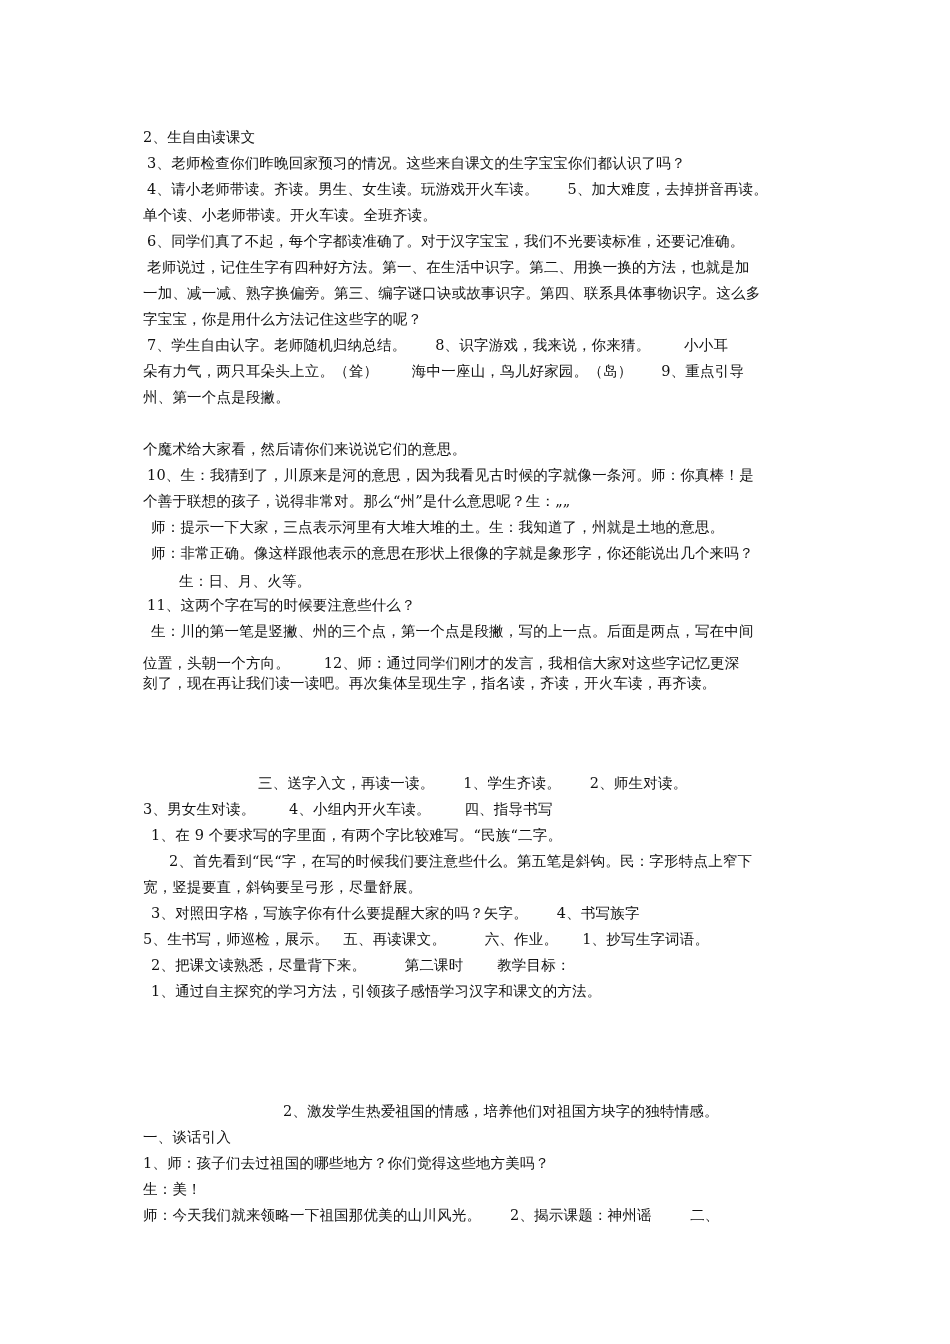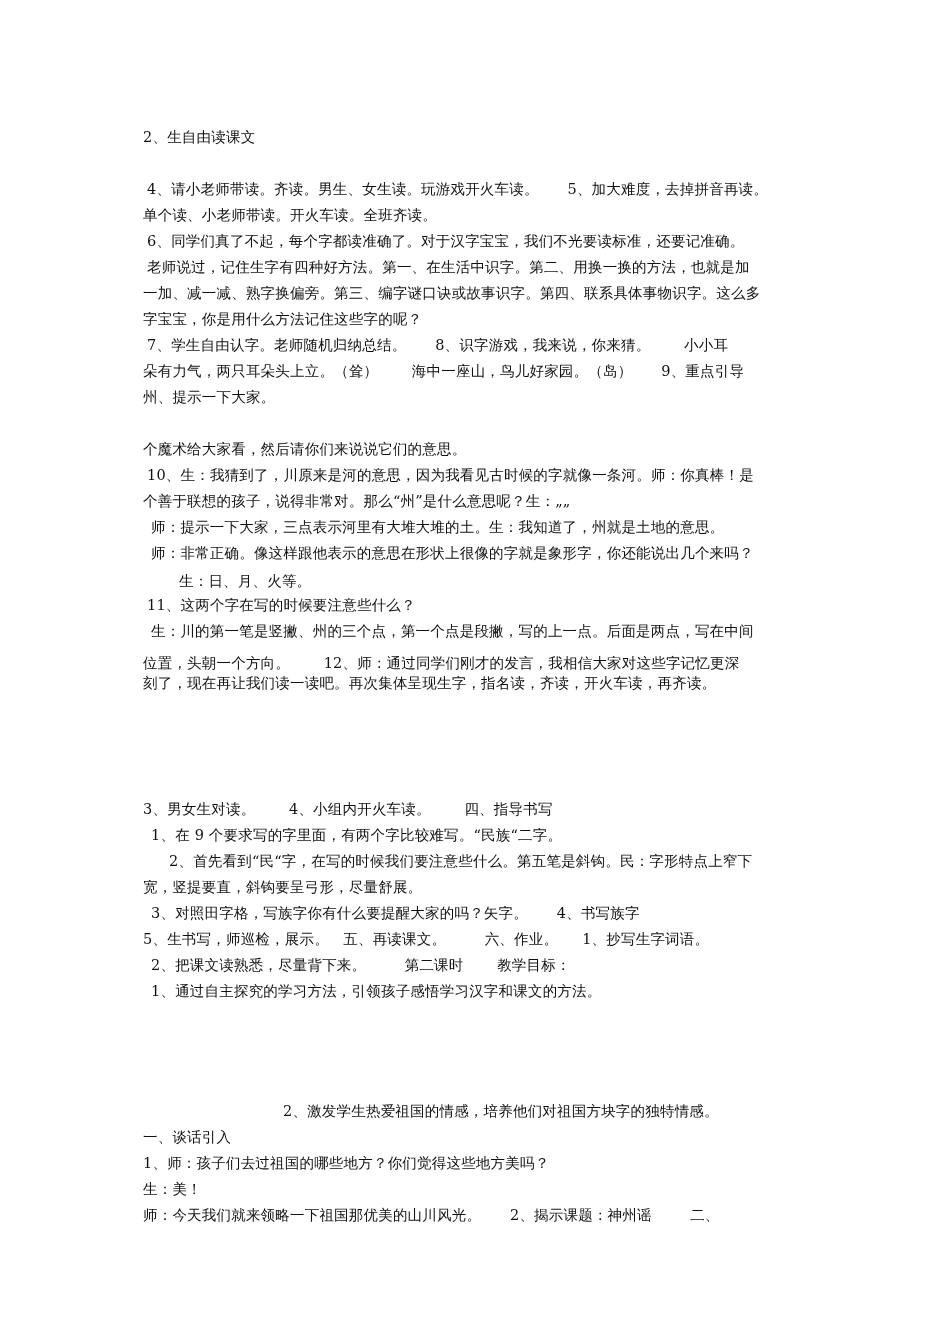--- a/index.html
+++ b/index.html
@@ -7,39 +7,41 @@
          font-family: "DejaVu Serif", "Liberation Serif", serif; color: #111111; }
   .page { position: absolute; left: 0; top: 0; width: 950px; height: 953px; background: #fff; }
   .line { position: absolute; left: 143px; width: 680px; font-size: 14.5px; line-height: 26px;
           white-space: pre; letter-spacing: 0.2px; }
 </style>
 </head>
 <body>
 
 <div class="page" id="page">
     <div class="line" style="top: 124px; left: 143px;">2、生自由读课文</div>
+    <div class="line" style="top: 150px; left: 147px;">3、老师检查你们昨晚回家预习的情况。这些来自课文的生字宝宝你们都认识了吗？</div>
     <div class="line" style="top: 176px; left: 147px;">4、请小老师带读。齐读。男生、女生读。玩游戏开火车读。      5、加大难度，去掉拼音再读。</div>
     <div class="line" style="top: 202px; left: 143px;">单个读、小老师带读。开火车读。全班齐读。</div>
     <div class="line" style="top: 228px; left: 147px;">6、同学们真了不起，每个字都读准确了。对于汉字宝宝，我们不光要读标准，还要记准确。</div>
     <div class="line" style="top: 254px; left: 147px;">老师说过，记住生字有四种好方法。第一、在生活中识字。第二、用换一换的方法，也就是加</div>
     <div class="line" style="top: 280px; left: 143px;">一加、减一减、熟字换偏旁。第三、编字谜口诀或故事识字。第四、联系具体事物识字。这么多</div>
     <div class="line" style="top: 306px; left: 143px;">字宝宝，你是用什么方法记住这些字的呢？</div>
     <div class="line" style="top: 332px; left: 147px;">7、学生自由认字。老师随机归纳总结。      8、识字游戏，我来说，你来猜。       小小耳</div>
     <div class="line" style="top: 358px; left: 143px;">朵有力气，两只耳朵头上立。（耸）       海中一座山，鸟儿好家园。（岛）      9、重点引导</div>
-    <div class="line" style="top: 384px; left: 143px;">州、提示一下大家。</div>
+    <div class="line" style="top: 384px; left: 143px;">州、第一个点是段撇。</div>
     <div class="line" style="top: 436px; left: 143px;">个魔术给大家看，然后请你们来说说它们的意思。</div>
     <div class="line" style="top: 462px; left: 147px;">10、生：我猜到了，川原来是河的意思，因为我看见古时候的字就像一条河。师：你真棒！是</div>
     <div class="line" style="top: 488px; left: 143px;">个善于联想的孩子，说得非常对。那么“州”是什么意思呢？生：„„</div>
     <div class="line" style="top: 514px; left: 151px;">师：提示一下大家，三点表示河里有大堆大堆的土。生：我知道了，州就是土地的意思。</div>
     <div class="line" style="top: 540px; left: 151px;">师：非常正确。像这样跟他表示的意思在形状上很像的字就是象形字，你还能说出几个来吗？</div>
     <div class="line" style="top: 568px; left: 179px;">生：日、月、火等。</div>
     <div class="line" style="top: 592px; left: 147px;">11、这两个字在写的时候要注意些什么？</div>
     <div class="line" style="top: 618px; left: 151px;">生：川的第一笔是竖撇、州的三个点，第一个点是段撇，写的上一点。后面是两点，写在中间</div>
     <div class="line" style="top: 644px; left: 143px; margin-top: 6px;">位置，头朝一个方向。       12、师：通过同学们刚才的发言，我相信大家对这些字记忆更深</div>
     <div class="line" style="top: 670px; left: 143px;">刻了，现在再让我们读一读吧。再次集体呈现生字，指名读，齐读，开火车读，再齐读。</div>
+    <div class="line" style="top: 770px; left: 258px;">三、送字入文，再读一读。      1、学生齐读。      2、师生对读。</div>
     <div class="line" style="top: 796px; left: 143px;">3、男女生对读。       4、小组内开火车读。       四、指导书写</div>
     <div class="line" style="top: 822px; left: 151px;">1、在 9 个要求写的字里面，有两个字比较难写。“民族“二字。</div>
     <div class="line" style="top: 848px; left: 151px; margin-left: 18px;">2、首先看到“民“字，在写的时候我们要注意些什么。第五笔是斜钩。民：字形特点上窄下</div>
     <div class="line" style="top: 874px; left: 143px;">宽，竖提要直，斜钩要呈弓形，尽量舒展。</div>
     <div class="line" style="top: 900px; left: 151px;">3、对照田字格，写族字你有什么要提醒大家的吗？矢字。      4、书写族字</div>
     <div class="line" style="top: 926px; left: 143px;">5、生书写，师巡检，展示。   五、再读课文。        六、作业。     1、抄写生字词语。</div>
     <div class="line" style="top: 952px; left: 151px;">2、把课文读熟悉，尽量背下来。        第二课时       教学目标：</div>
     <div class="line" style="top: 978px; left: 151px;">1、通过自主探究的学习方法，引领孩子感悟学习汉字和课文的方法。</div>
     <div class="line" style="top: 1098px; left: 283px;">2、激发学生热爱祖国的情感，培养他们对祖国方块字的独特情感。</div>
     <div class="line" style="top: 1124px; left: 143px;">一、谈话引入</div>

